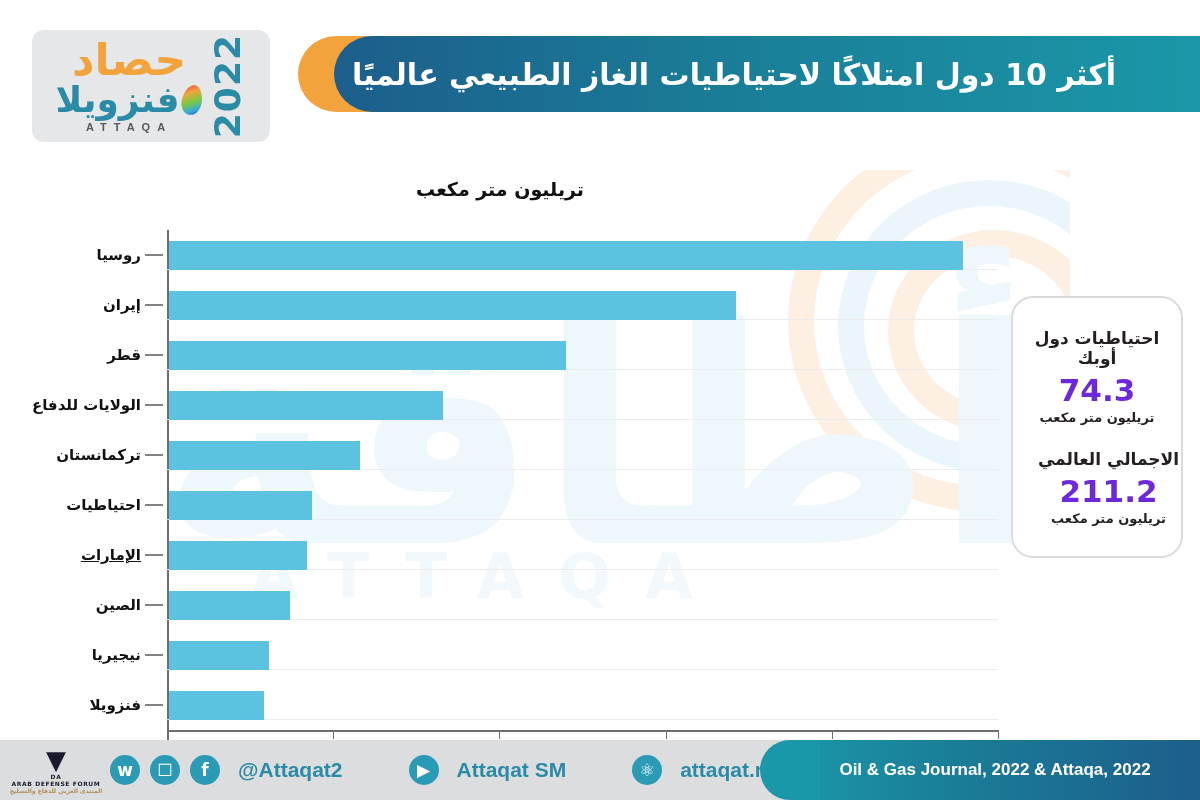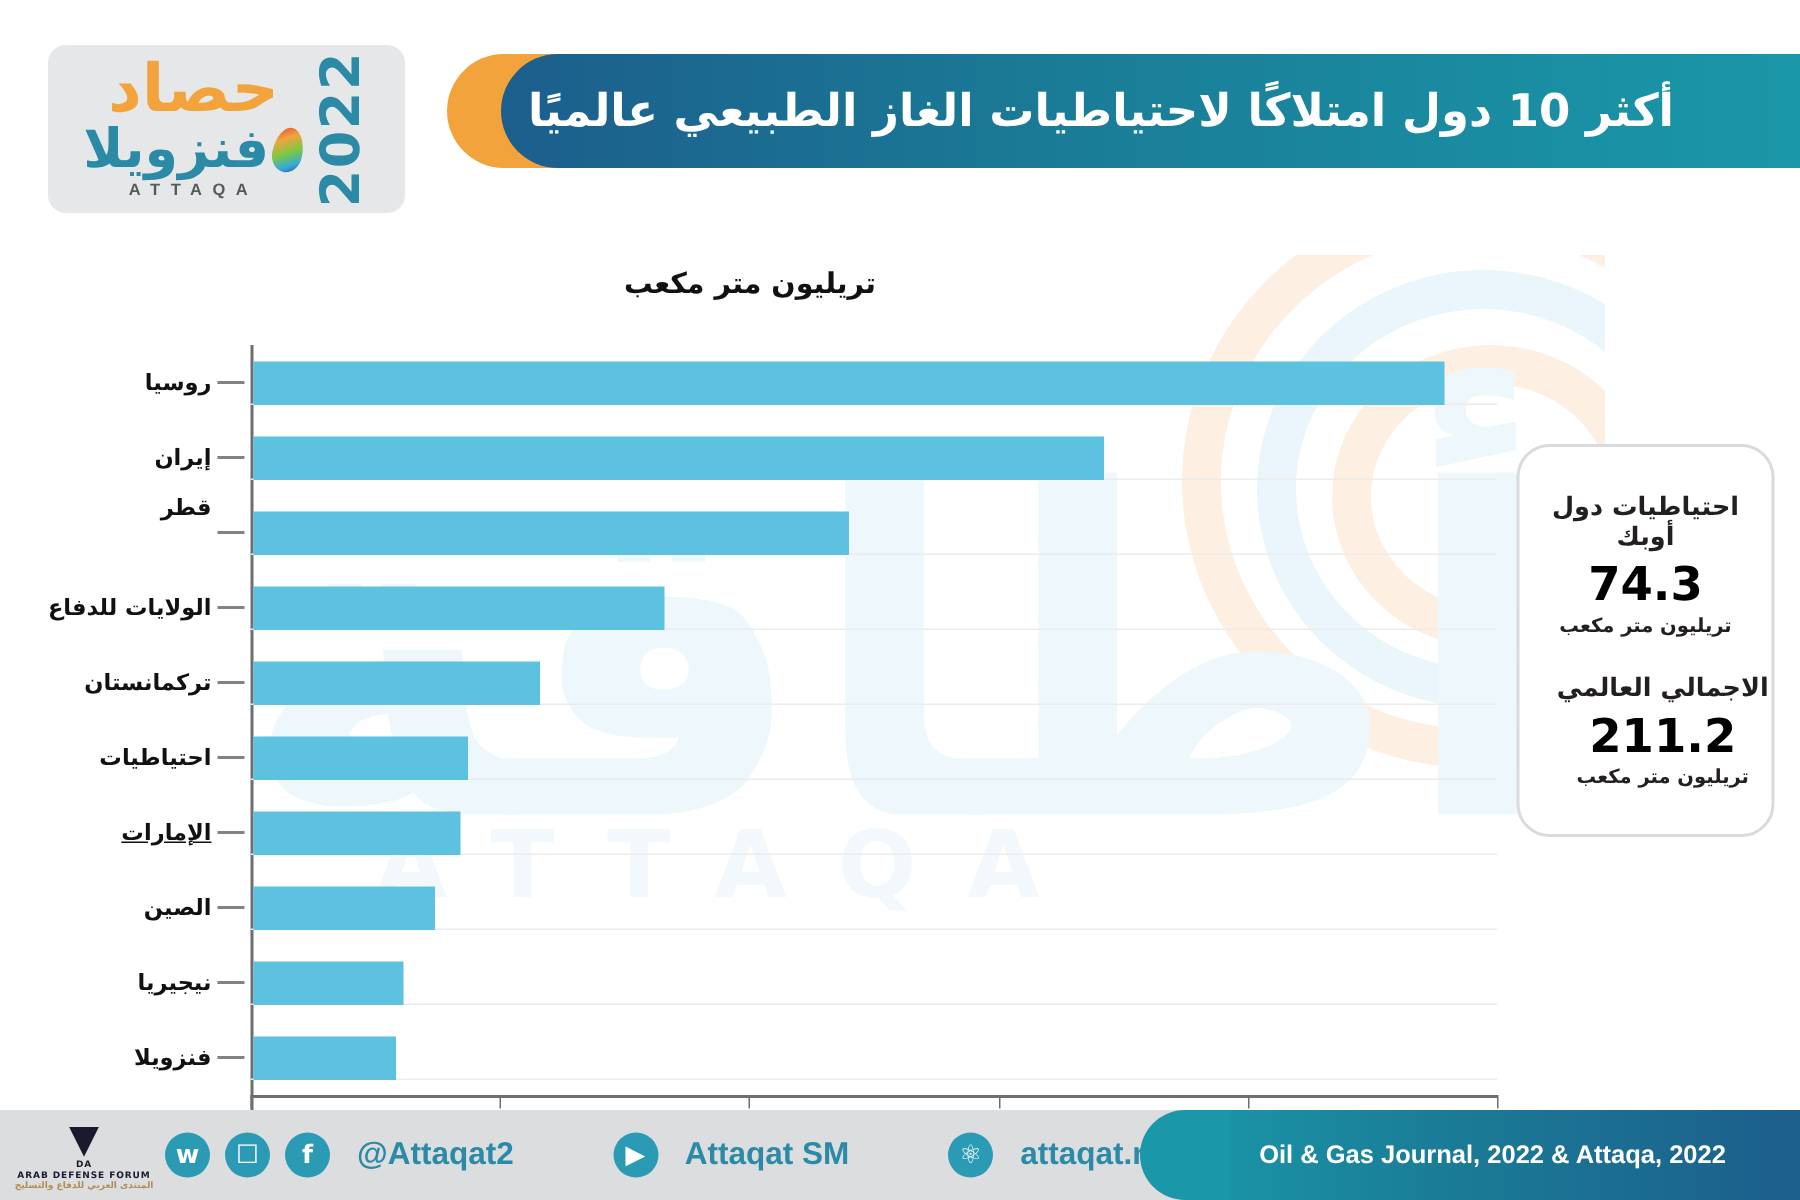--- a/index.html
+++ b/index.html
@@ -109,21 +109,21 @@
   
   .stat-card{
     position:absolute;left:1011px;top:296px;width:168px;height:258px;
     background:#fff;border:2px solid #d9dadb;border-radius:22px;
     display:flex;flex-direction:column;align-items:center;justify-content:center;
     gap:2px;
   }
   .stat-block{text-align:center;line-height:1.18;}
   .stat-block + .stat-block{margin-top:22px;margin-left:23px;}
   .stat-label{font-size:17px;font-weight:800;color:#231f20;}
-  .stat-value{font-size:31px;font-weight:800;color:#000000;margin:4px 0 0;
+  .stat-value{font-size:31px;font-weight:800;color:#6d28d9;margin:4px 0 0;
     font-family:"DejaVu Sans",sans-serif;}
   .stat-unit{font-size:13px;font-weight:800;color:#231f20;margin-top:1px;}
 
   
   .footer{
     position:absolute;left:0;top:740px;width:1200px;height:60px;background:#dcdddf;
   }
   .footer-src{
     position:absolute;right:0;top:0;width:410px;height:60px;
     background:linear-gradient(90deg,#1a97a8 0%,#1a7d97 40%,#1c5e8c 100%);
@@ -217,21 +217,21 @@
         <div class="bar" title="روسيا: 47.8 تريليون متر مكعب" style="left: 2px; top: 11px; width: 794px; background: rgb(92, 194, 224);"></div>
         <div class="cat-tick" style="top: 25px;"></div>
         <div class="cat-lbl" style="top: 25px;">روسيا</div>
         <div class="gridline" style="top: 89px;"></div>
         <div class="bar" title="إيران: 34.1 تريليون متر مكعب" style="left: 2px; top: 61px; width: 567px; background: rgb(92, 194, 224);"></div>
         <div class="cat-tick" style="top: 75px;"></div>
         <div class="cat-lbl" style="top: 75px;">إيران</div>
         <div class="gridline" style="top: 139px;"></div>
         <div class="bar" title="قطر: 23.9 تريليون متر مكعب" style="left: 2px; top: 111px; width: 397px; background: rgb(92, 194, 224);"></div>
         <div class="cat-tick" style="top: 125px;"></div>
-        <div class="cat-lbl" style="top: 108px;">قطر</div>
+        <div class="cat-lbl" style="top: 125px;">قطر</div>
         <div class="gridline" style="top: 189px;"></div>
         <div class="bar" title="الولايات المتحدة: 16.5 تريليون متر مكعب" style="left: 2px; top: 161px; width: 274px; background: rgb(92, 194, 224);"></div>
         <div class="cat-tick" style="top: 175px;"></div>
         <div class="cat-lbl" style="top: 175px;">الولايات للدفاع</div>
         <div class="gridline" style="top: 239px;"></div>
         <div class="bar" title="تركمانستان: 11.5 تريليون متر مكعب" style="left: 2px; top: 211px; width: 191px; background: rgb(92, 194, 224);"></div>
         <div class="cat-tick" style="top: 225px;"></div>
         <div class="cat-lbl" style="top: 225px;">تركمانستان</div>
         <div class="gridline" style="top: 289px;"></div>
         <div class="bar" title="السعودية: 8.6 تريليون متر مكعب" style="left: 2px; top: 261px; width: 143px; background: rgb(92, 194, 224);"></div>

